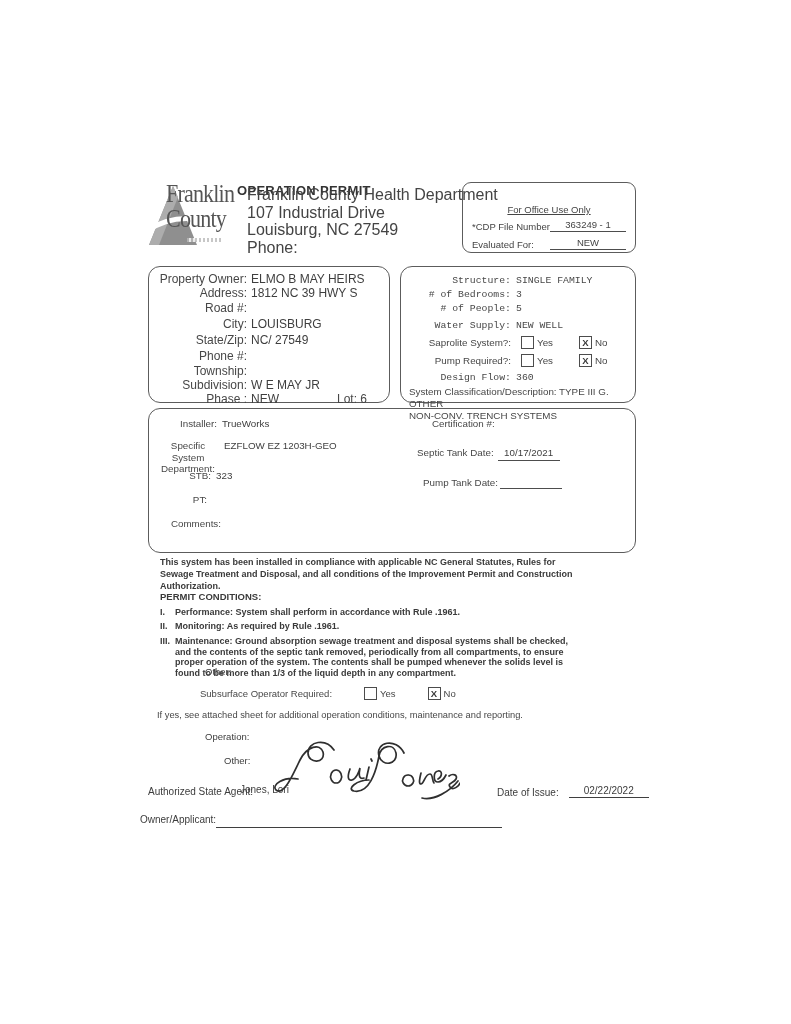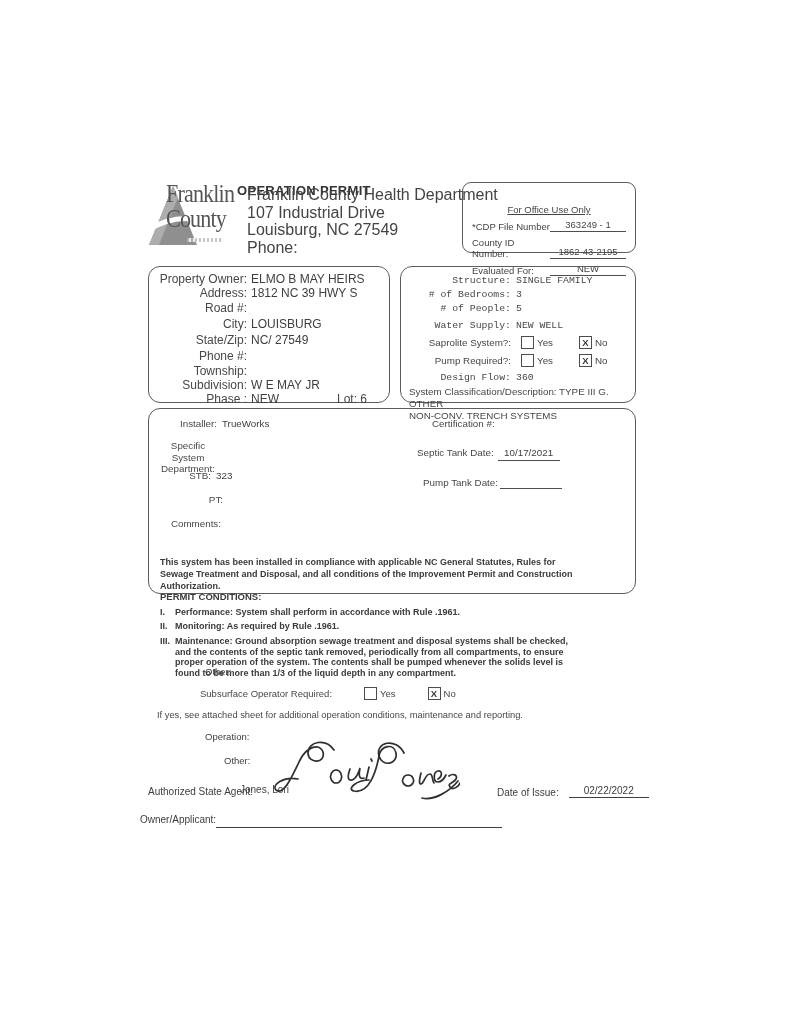--- a/index.html
+++ b/index.html
@@ -68,21 +68,21 @@
     width: 13px; height: 13px; border: 1.5px solid #4c4c4c;
     display: inline-flex; align-items: center; justify-content: center;
     font-size: 9.5px; font-weight: bold; color: #3a3a3a; margin: 0 3px 0 10px;
     background: #fff; flex-shrink: 0;
   }
   .chk-row .chk2 { margin-left: 26px; }
   .class-line { margin-top: 3px; line-height: 12px; padding-left: 2px; }
 
   
   .installer-box {
-    left: 148px; top: 408px; width: 488px; height: 186px;
+    left: 148px; top: 408px; width: 488px; height: 145px;
     border: 1.6px solid #5c5c5c; border-radius: 12px;
     font-size: 9.8px; color: #474747;
   }
   .inst-row { position: absolute; display: flex; line-height: 11.5px; }
   .inst-label { text-align: right; flex-shrink: 0; }
   .inst-value { padding-left: 5px; color: #3e3e3e; }
   .u-line { border-bottom: 1.2px solid #4d4d4d; padding: 0 6px 1px 6px; min-width: 62px; text-align: center; }
 
   
   .compliance {
@@ -138,24 +138,20 @@
     <div>Phone:</div>
   </div>
 
   <div class="abs office-box">
     <div class="office-title">For Office Use Only</div>
     <div class="office-row">
       <span class="o-label">*CDP File Number</span>
       <span class="o-value">363249 - 1</span>
     </div>
     <div class="office-row">
-      <span class="o-label">County ID Number:</span>
-      <span class="o-value">1862-43-2195</span>
-    </div>
-    <div class="office-row">
       <span class="o-label">Evaluated For:</span>
       <span class="o-value">NEW</span>
     </div>
   </div>
 
   <div class="abs owner-box">
     <div class="f-row">
       <span class="f-label">Property Owner:</span>
       <span class="f-value">ELMO B MAY HEIRS</span>
     </div>
@@ -242,26 +238,27 @@
   <div class="abs installer-box">
     <div class="inst-row" style="left:10px; top:9px;">
       <span class="inst-label" style="width:58px">Installer:</span>
       <span class="inst-value">TrueWorks</span>
     </div>
     <div class="inst-row" style="left:8px; top:31px;">
       <span class="inst-label" style="width:62px; text-align:center;">
         <span>Specific System</span><br>
         <span>Department:</span>
       </span>
+      <span class="inst-value">EZFLOW EZ 1203H-GEO</span>
     </div>
     <div class="inst-row" style="left:10px; top:61px;">
       <span class="inst-label" style="width:52px">STB:</span>
       <span class="inst-value">323</span>
     </div>
-    <div class="inst-row" style="left:26px; top:85px;">
+    <div class="inst-row" style="left:10px; top:85px;">
       <span class="inst-label" style="width:48px">PT:</span>
       <span class="inst-value"></span>
     </div>
     <div class="inst-row" style="left:10px; top:109px;flex-direction:column;">
       <span class="inst-label" style="width:62px">Comments:</span>
       <span class="inst-value"></span>
     </div>
     <div class="inst-row" style="left:283px; top:9px;align-items:center;">
       <span class="inst-label">Certification #:</span>
       <span class="inst-value"></span>

